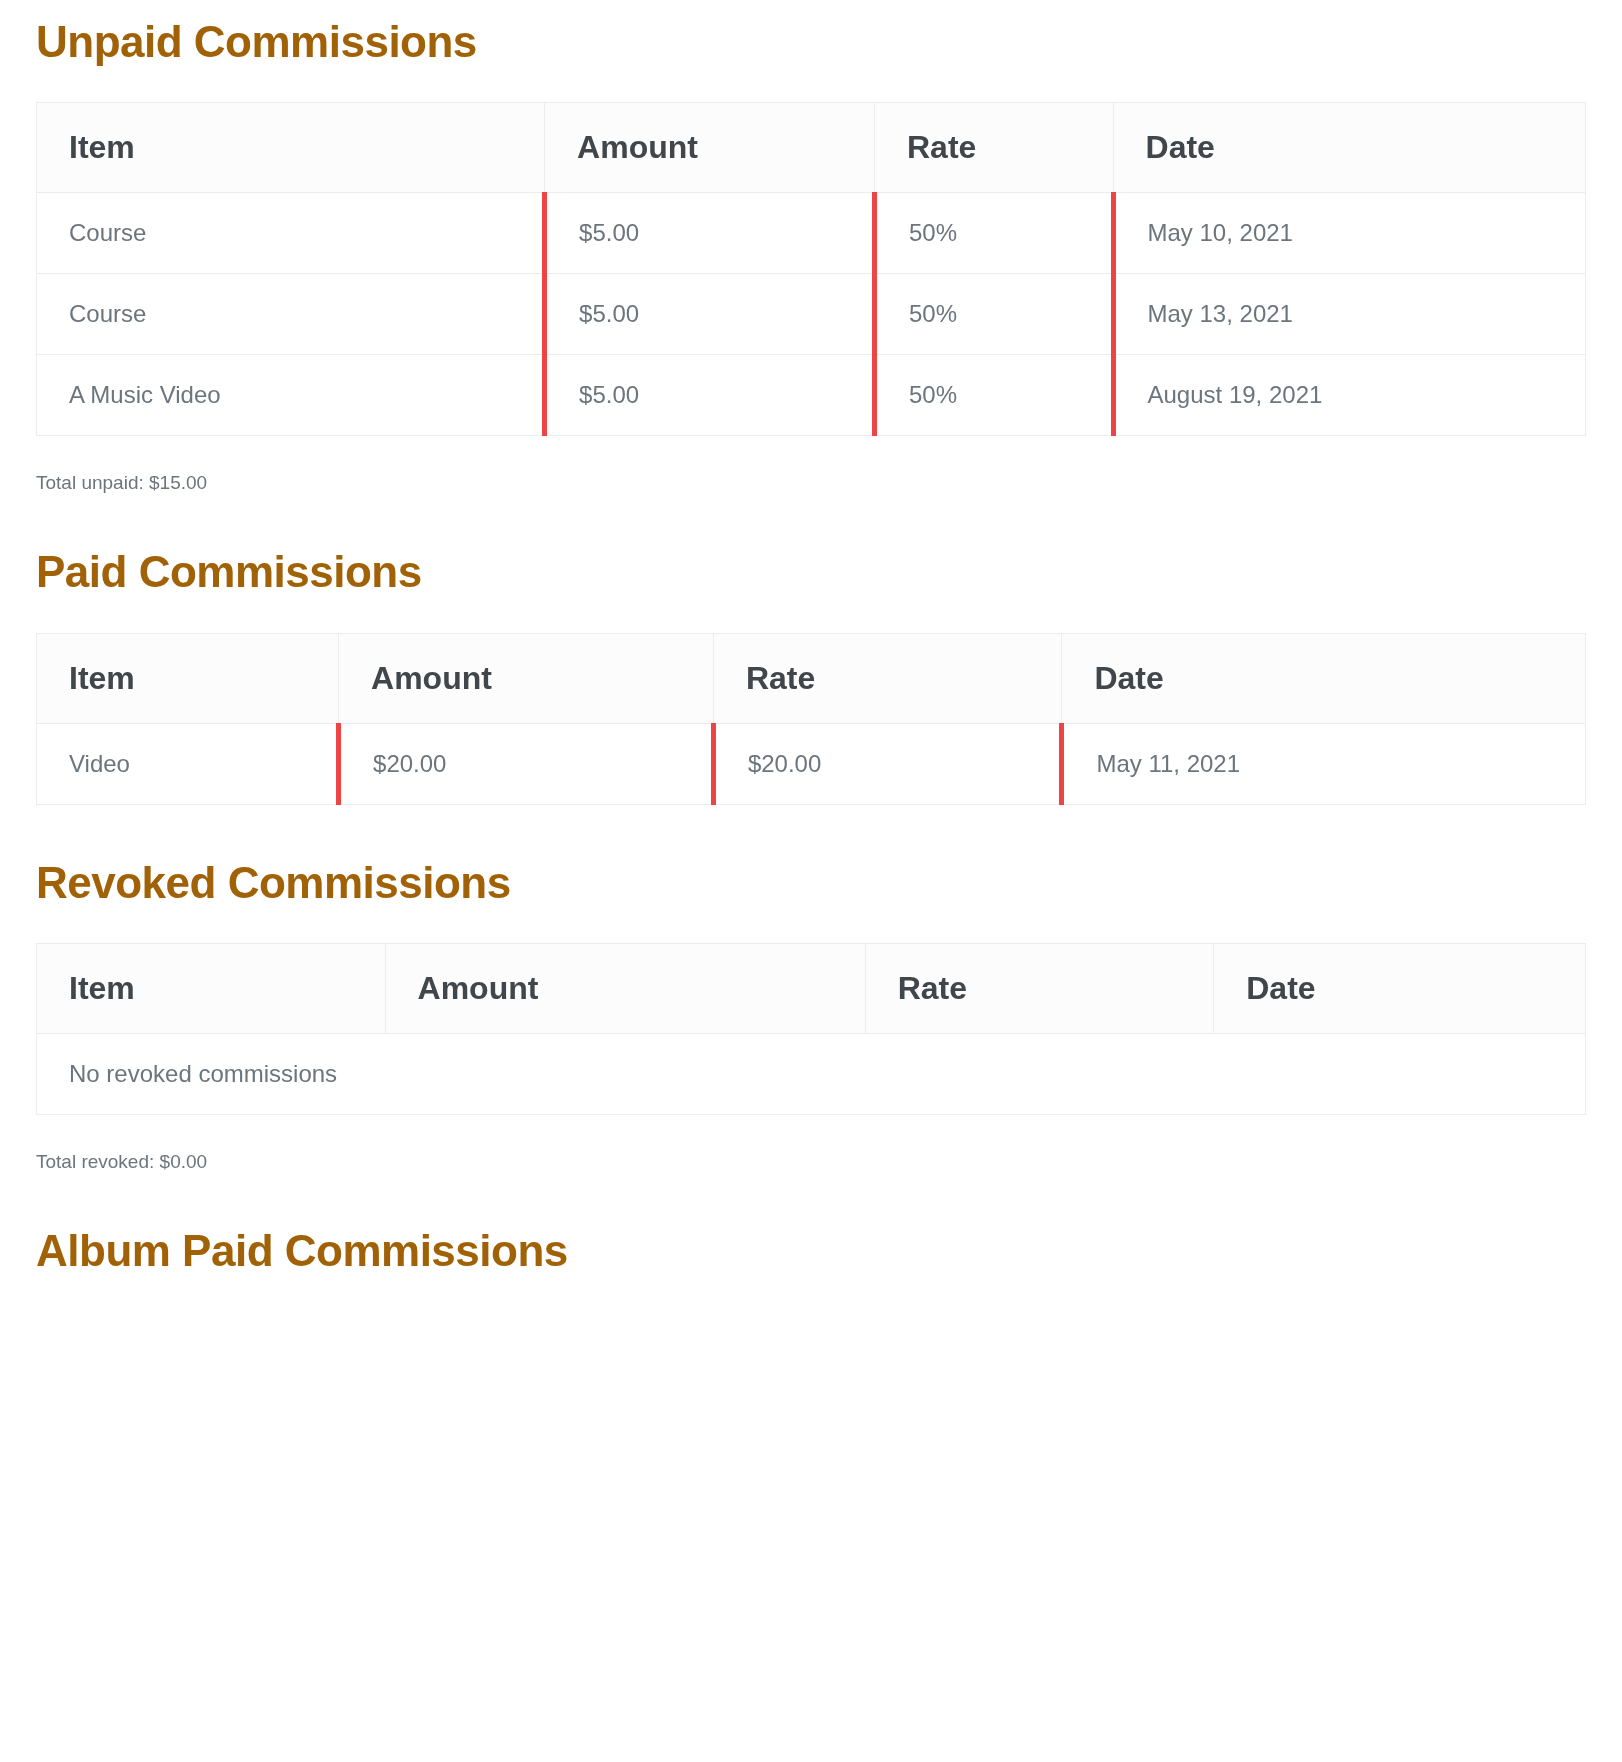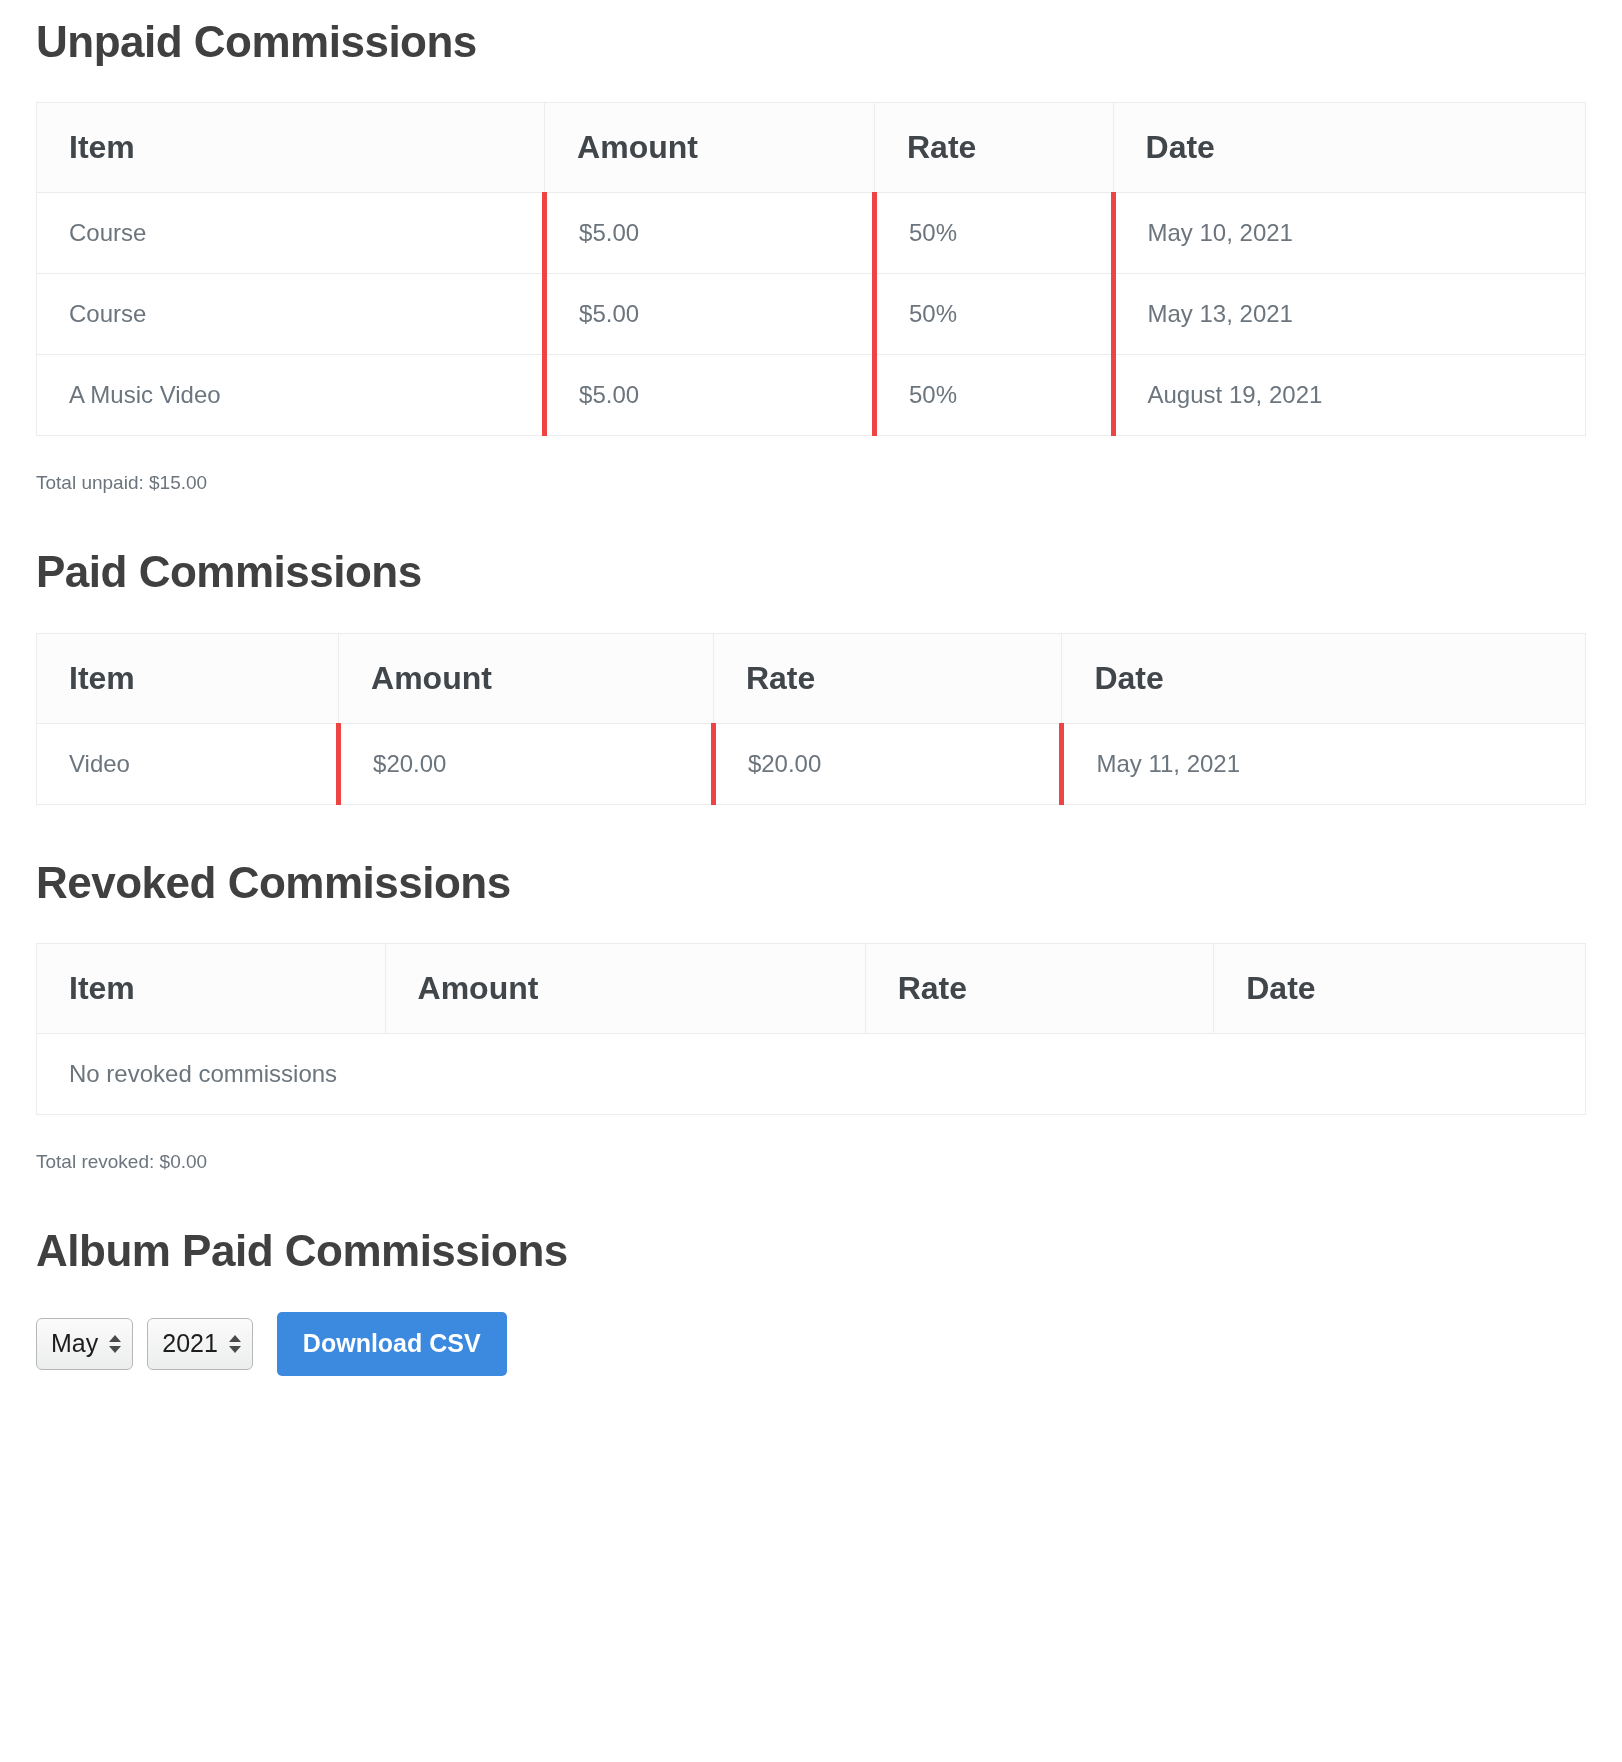--- a/index.html
+++ b/index.html
@@ -15,21 +15,21 @@
     color: #212529;
     -webkit-font-smoothing: antialiased;
   }
   .page {
     padding: 18px 36px 40px 36px;
   }
   h2.section-title {
     font-size: 44px;
     line-height: 1.1;
     font-weight: bold;
-    color: #404040;
+    color: #a16207;
     margin: 0 0 36px 0;
     letter-spacing: -0.5px;
   }
   .section {
     margin-bottom: 54px;
   }
   table.commissions {
     width: 100%;
     border-collapse: collapse;
     table-layout: fixed;
@@ -232,32 +232,15 @@
         <tr>
           <td class="empty-row" colspan="4">No revoked commissions</td>
         </tr>
       </tbody>
     </table>
     <div class="totals">Total revoked: $0.00</div>
   </div>
 
   <div class="section" style="margin-bottom:0;">
     <h2 class="section-title">Album Paid Commissions</h2>
-    <div class="export-row">
-      <div class="native-select">
-        <span>May</span>
-        <span class="arrows">
-          <span class="up"></span>
-            <span class="down"></span>
-        </span>
-      </div>
-      <div class="native-select">
-        <span>2021</span>
-        <span class="arrows">
-          <span class="up"></span>
-            <span class="down"></span>
-        </span>
-      </div>
-      <button class="btn-download">Download CSV</button>
-    </div>
   </div>
 
 </div>
 
 </body></html>

